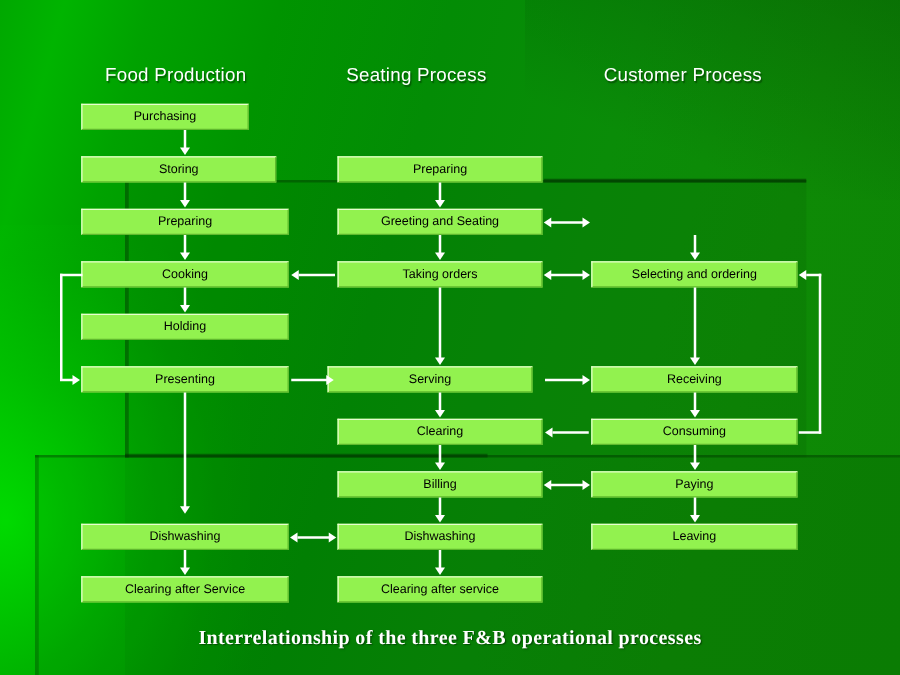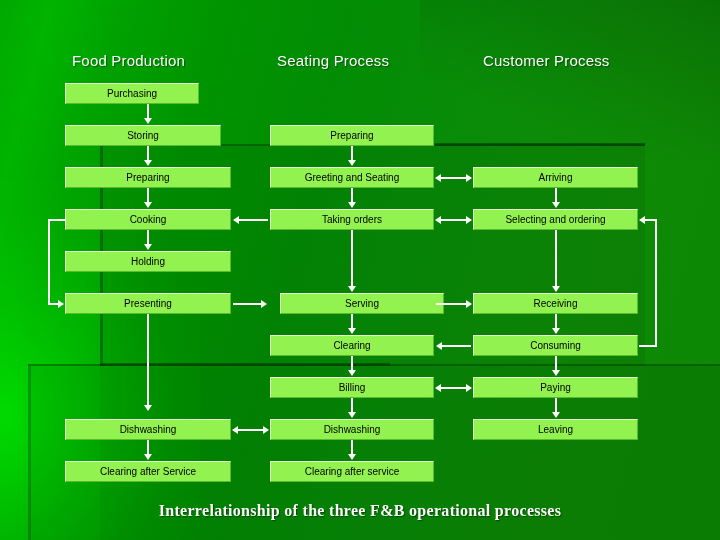--- a/index.html
+++ b/index.html
@@ -110,43 +110,42 @@
   <div class="bg-dark-tr"></div>
 
   <div class="panel p1"></div>
   <div class="panel p2"></div>
   <div class="panel p3"></div>
   <div class="edge-v"></div>
   <div class="edge-v2"></div>
   <div class="edge-h-top"></div>
   <div class="edge-h-mid"></div>
 
-  <div class="col-head" style="left:72px;top:52px;text-align:right;">Food Production</div>
+  <div class="col-head" style="left:84px;top:52px;text-align:right;">Food Production</div>
   <div class="col-head" style="left:277px;top:52px;">Seating Process</div>
   <div class="col-head" style="left:483px;top:52px;">Customer Process</div>
 
   <div class="box" style="left:65px;top:83px;width:134px;">Purchasing</div>
   <div class="box" style="left:65px;top:125px;width:156px;">Storing</div>
   <div class="box" style="left:65px;top:167px;width:166px;">Preparing</div>
   <div class="box" style="left:65px;top:209px;width:166px;">Cooking</div>
   <div class="box" style="left:65px;top:293px;width:166px;">Presenting</div>
   <div class="box" style="left:65px;top:251px;width:166px;">Holding</div>
   <div class="box" style="left:65px;top:419px;width:166px;">Dishwashing</div>
   <div class="box" style="left:65px;top:461px;width:166px;">Clearing after Service</div>
 
   <div class="box" style="left:270px;top:125px;width:164px;">Preparing</div>
   <div class="box" style="left:270px;top:209px;width:164px;">Taking orders</div>
   <div class="box" style="left:270px;top:167px;width:164px;">Greeting and Seating</div>
-  <div class="box" style="left:280px;top:293px;width:164px;">Serving</div>
+  <div class="box" style="left:262px;top:293px;width:164px;">Serving</div>
   <div class="box" style="left:270px;top:335px;width:164px;">Clearing</div>
   <div class="box" style="left:270px;top:377px;width:164px;">Billing</div>
   <div class="box" style="left:270px;top:419px;width:164px;">Dishwashing</div>
   <div class="box" style="left:270px;top:461px;width:164px;">Clearing after service</div>
 
-  <div class="box" style="left:473px;top:167px;width:165px;">Arriving</div>
   <div class="box" style="left:473px;top:209px;width:165px;">Selecting and ordering</div>
   <div class="box" style="left:473px;top:293px;width:165px;">Receiving</div>
   <div class="box" style="left:473px;top:335px;width:165px;">Consuming</div>
   <div class="box" style="left:473px;top:377px;width:165px;">Paying</div>
   <div class="box" style="left:473px;top:419px;width:165px;">Leaving</div>
 
   <div class="ln v" style="left:147px;top:104px;height:15px;"></div>
   <div class="arrow down" style="left:144px;top:118px;"></div>
 
   <div class="ln v" style="left:147px;top:146px;height:15px;"></div>

